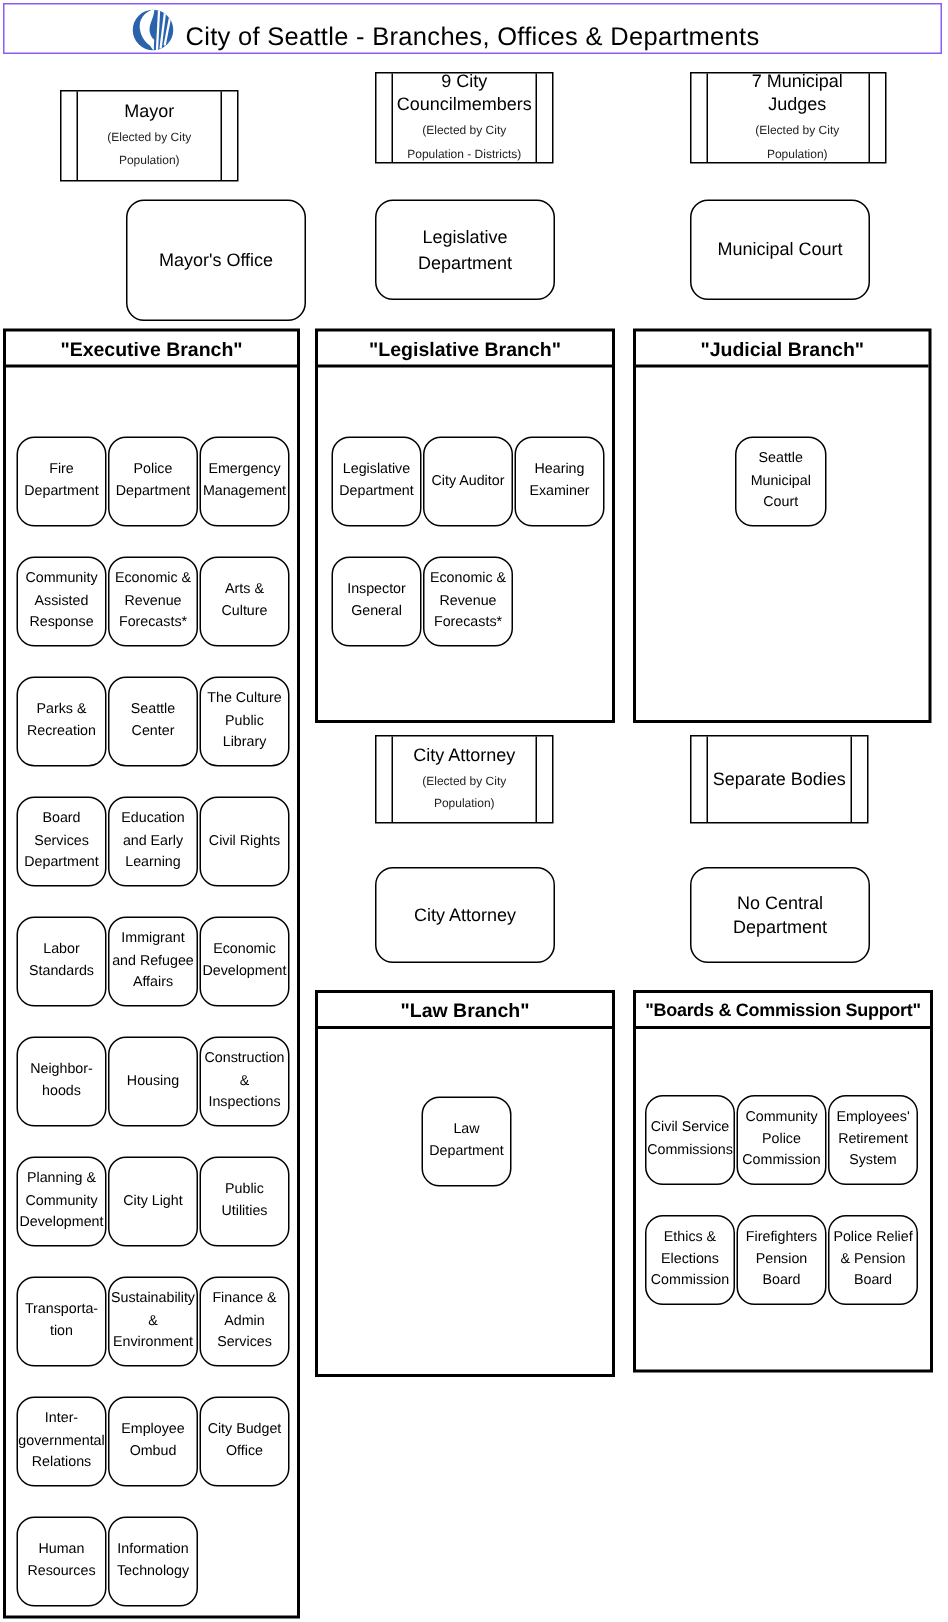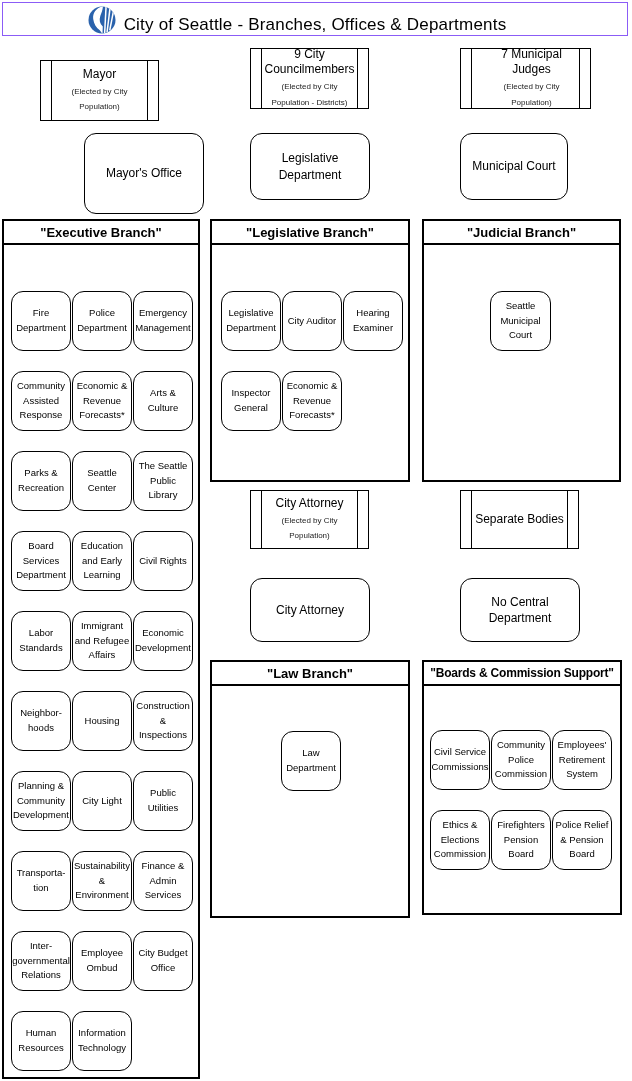--- a/index.html
+++ b/index.html
@@ -78,34 +78,34 @@
   </div>
   <div class="predef" style="left:460px;top:48px;height:59px;padding-left:12px;">
     <span class="vbar-l"></span>
     <span class="vbar-r"></span>
     <div class="ptitle">7 Municipal Judges</div>
     <div class="psub">(Elected by City Population)</div>
   </div>
 
   <div class="rbox" style="left:40px;top:133px;width:120px;height:81px;margin-left:44px;">Mayor's Office</div>
   <div class="rbox" style="left:250px;top:133px;width:120px;height:67px;">Legislative Department</div>
-  <div class="rbox" style="left:460px;top:133px;width:108px;height:67px;">Municipal Court</div>
+  <div class="rbox" style="left:460px;top:133px;width:120px;height:67px;">Municipal Court</div>
 
   <div class="section" style="left:2px;top:219px;width:198px;height:860px;">
     <div class="section-header">"Executive Branch"</div>
     <div class="dept-grid" style="left:7px;top:70px;">
       <div class="dept">Fire Department</div>
       <div class="dept">Police Department</div>
       <div class="dept">Emergency Management</div>
       <div class="dept">Community Assisted Response</div>
       <div class="dept">Economic &amp; Revenue Forecasts*</div>
       <div class="dept">Arts &amp; Culture</div>
       <div class="dept">Parks &amp; Recreation</div>
       <div class="dept">Seattle Center</div>
-      <div class="dept">The Seattle Public Library</div>
+      <div class="dept">The Culture Public Library</div>
       <div class="dept">Board Services Department</div>
       <div class="dept">Education and Early Learning</div>
       <div class="dept">Civil Rights</div>
       <div class="dept">Labor Standards</div>
       <div class="dept">Immigrant and Refugee Affairs</div>
       <div class="dept">Economic Development</div>
       <div class="dept">Neighbor-hoods</div>
       <div class="dept">Housing</div>
       <div class="dept">Construction &amp; Inspections</div>
       <div class="dept">Planning &amp; Community Development</div>

